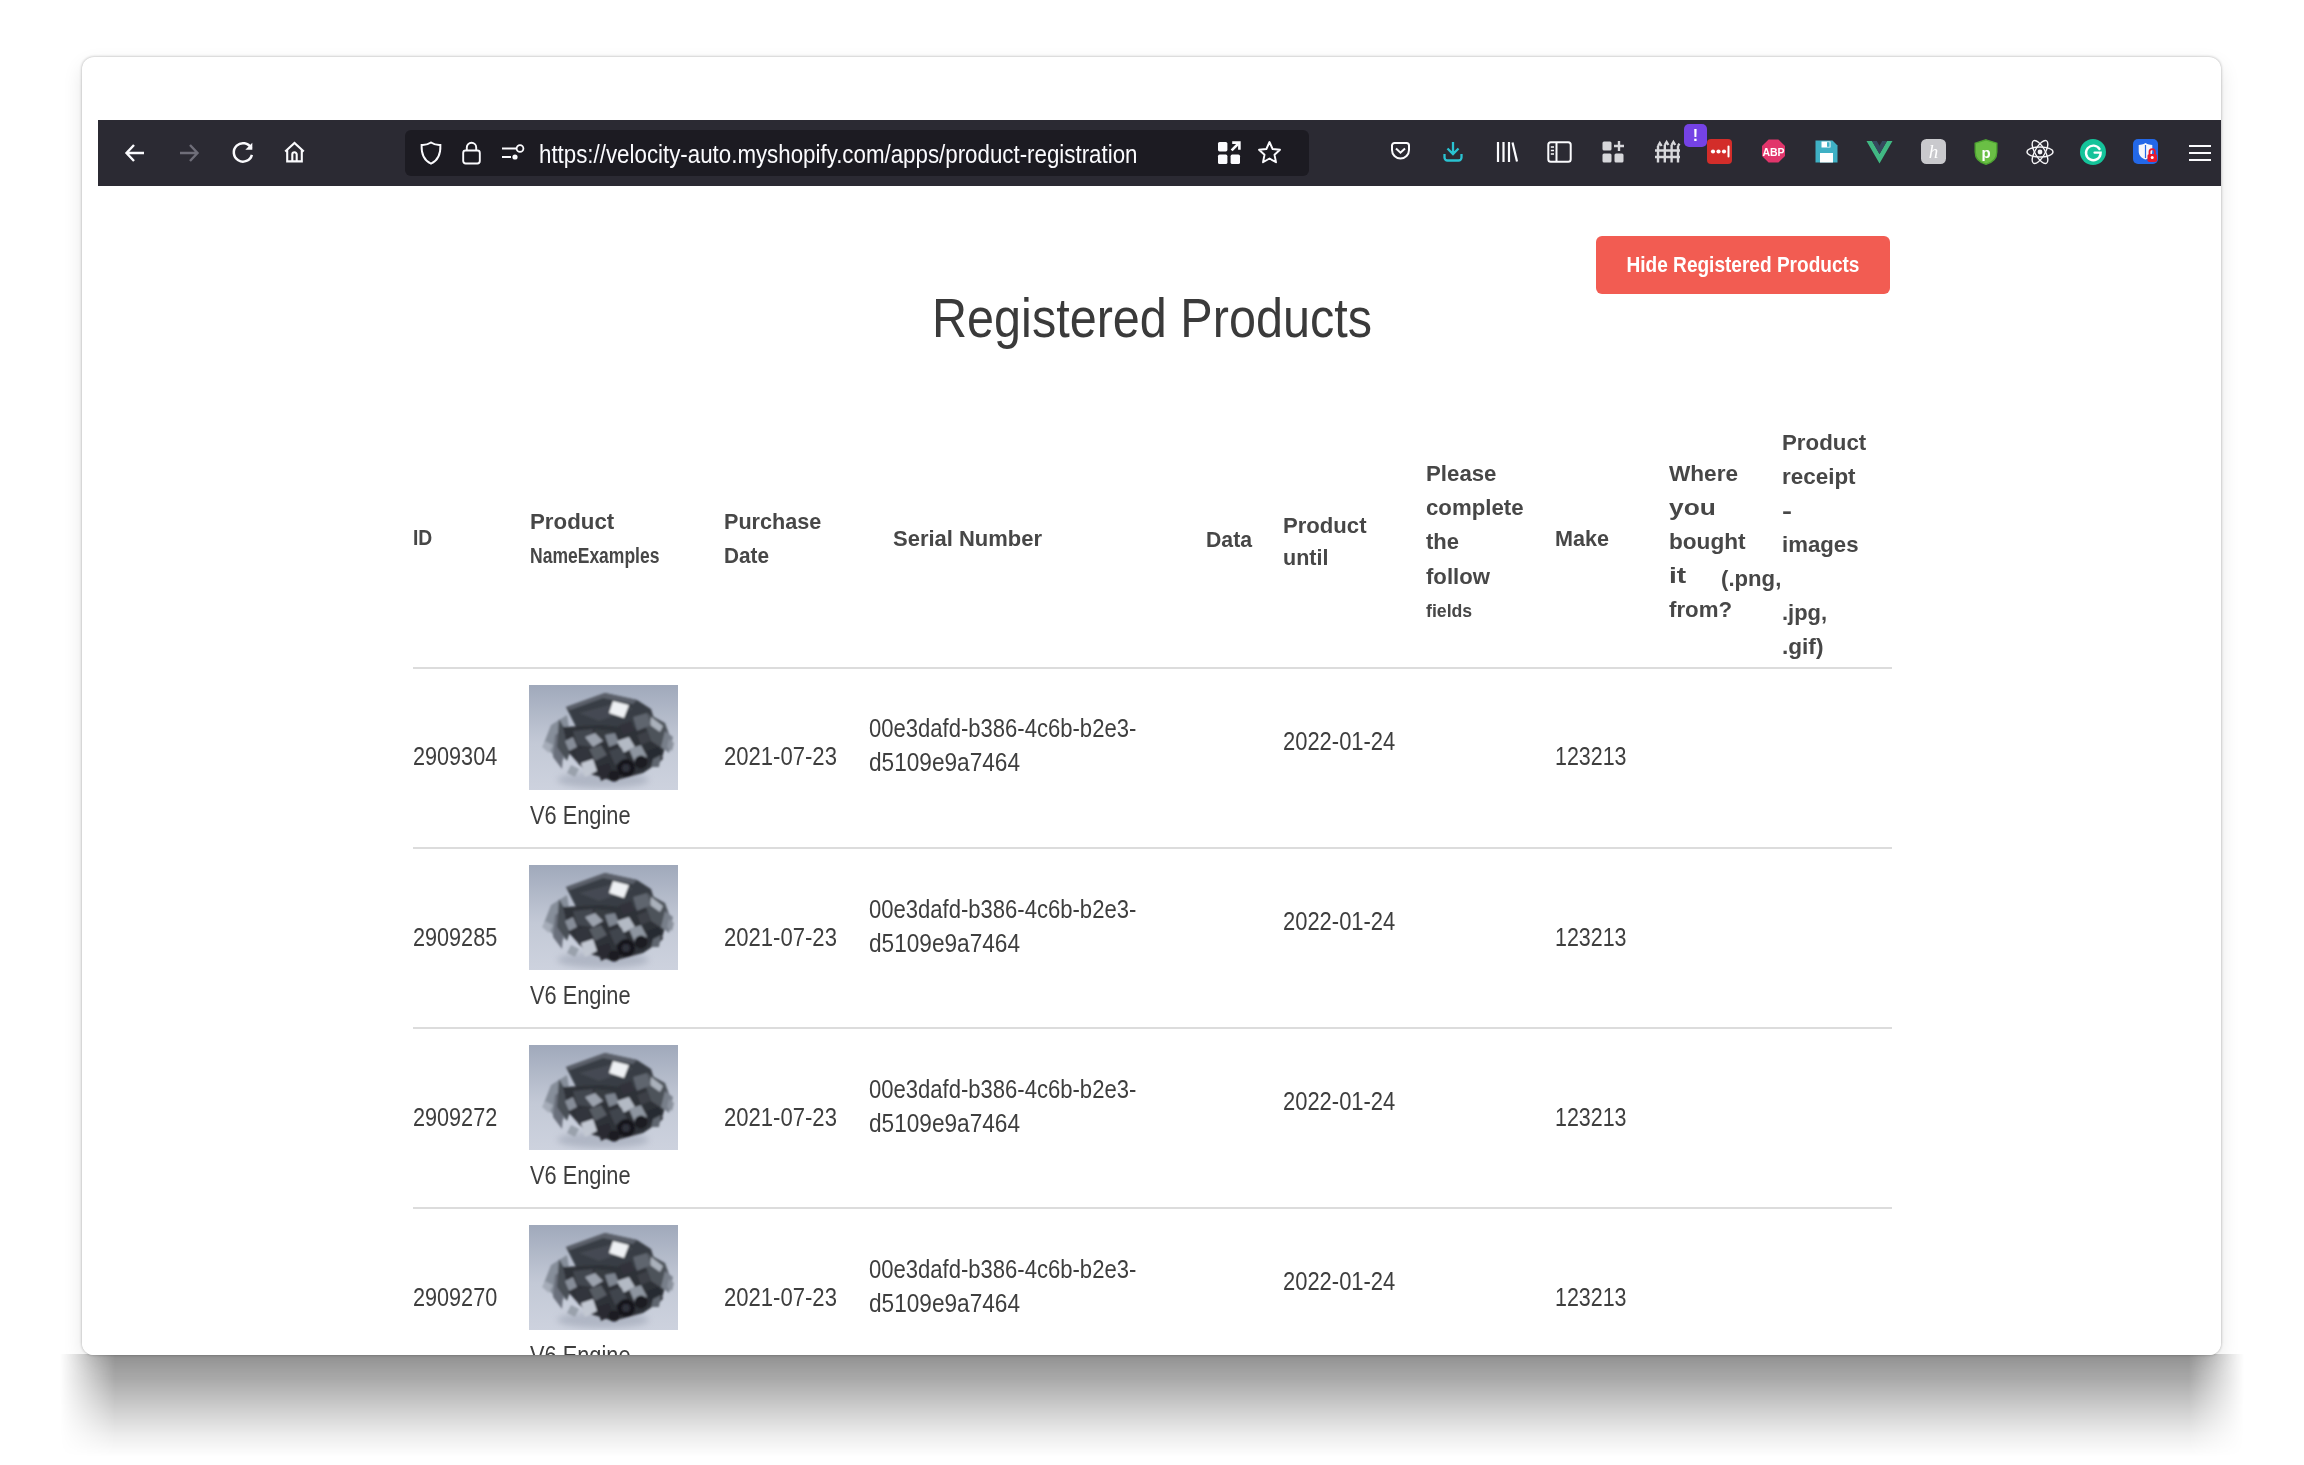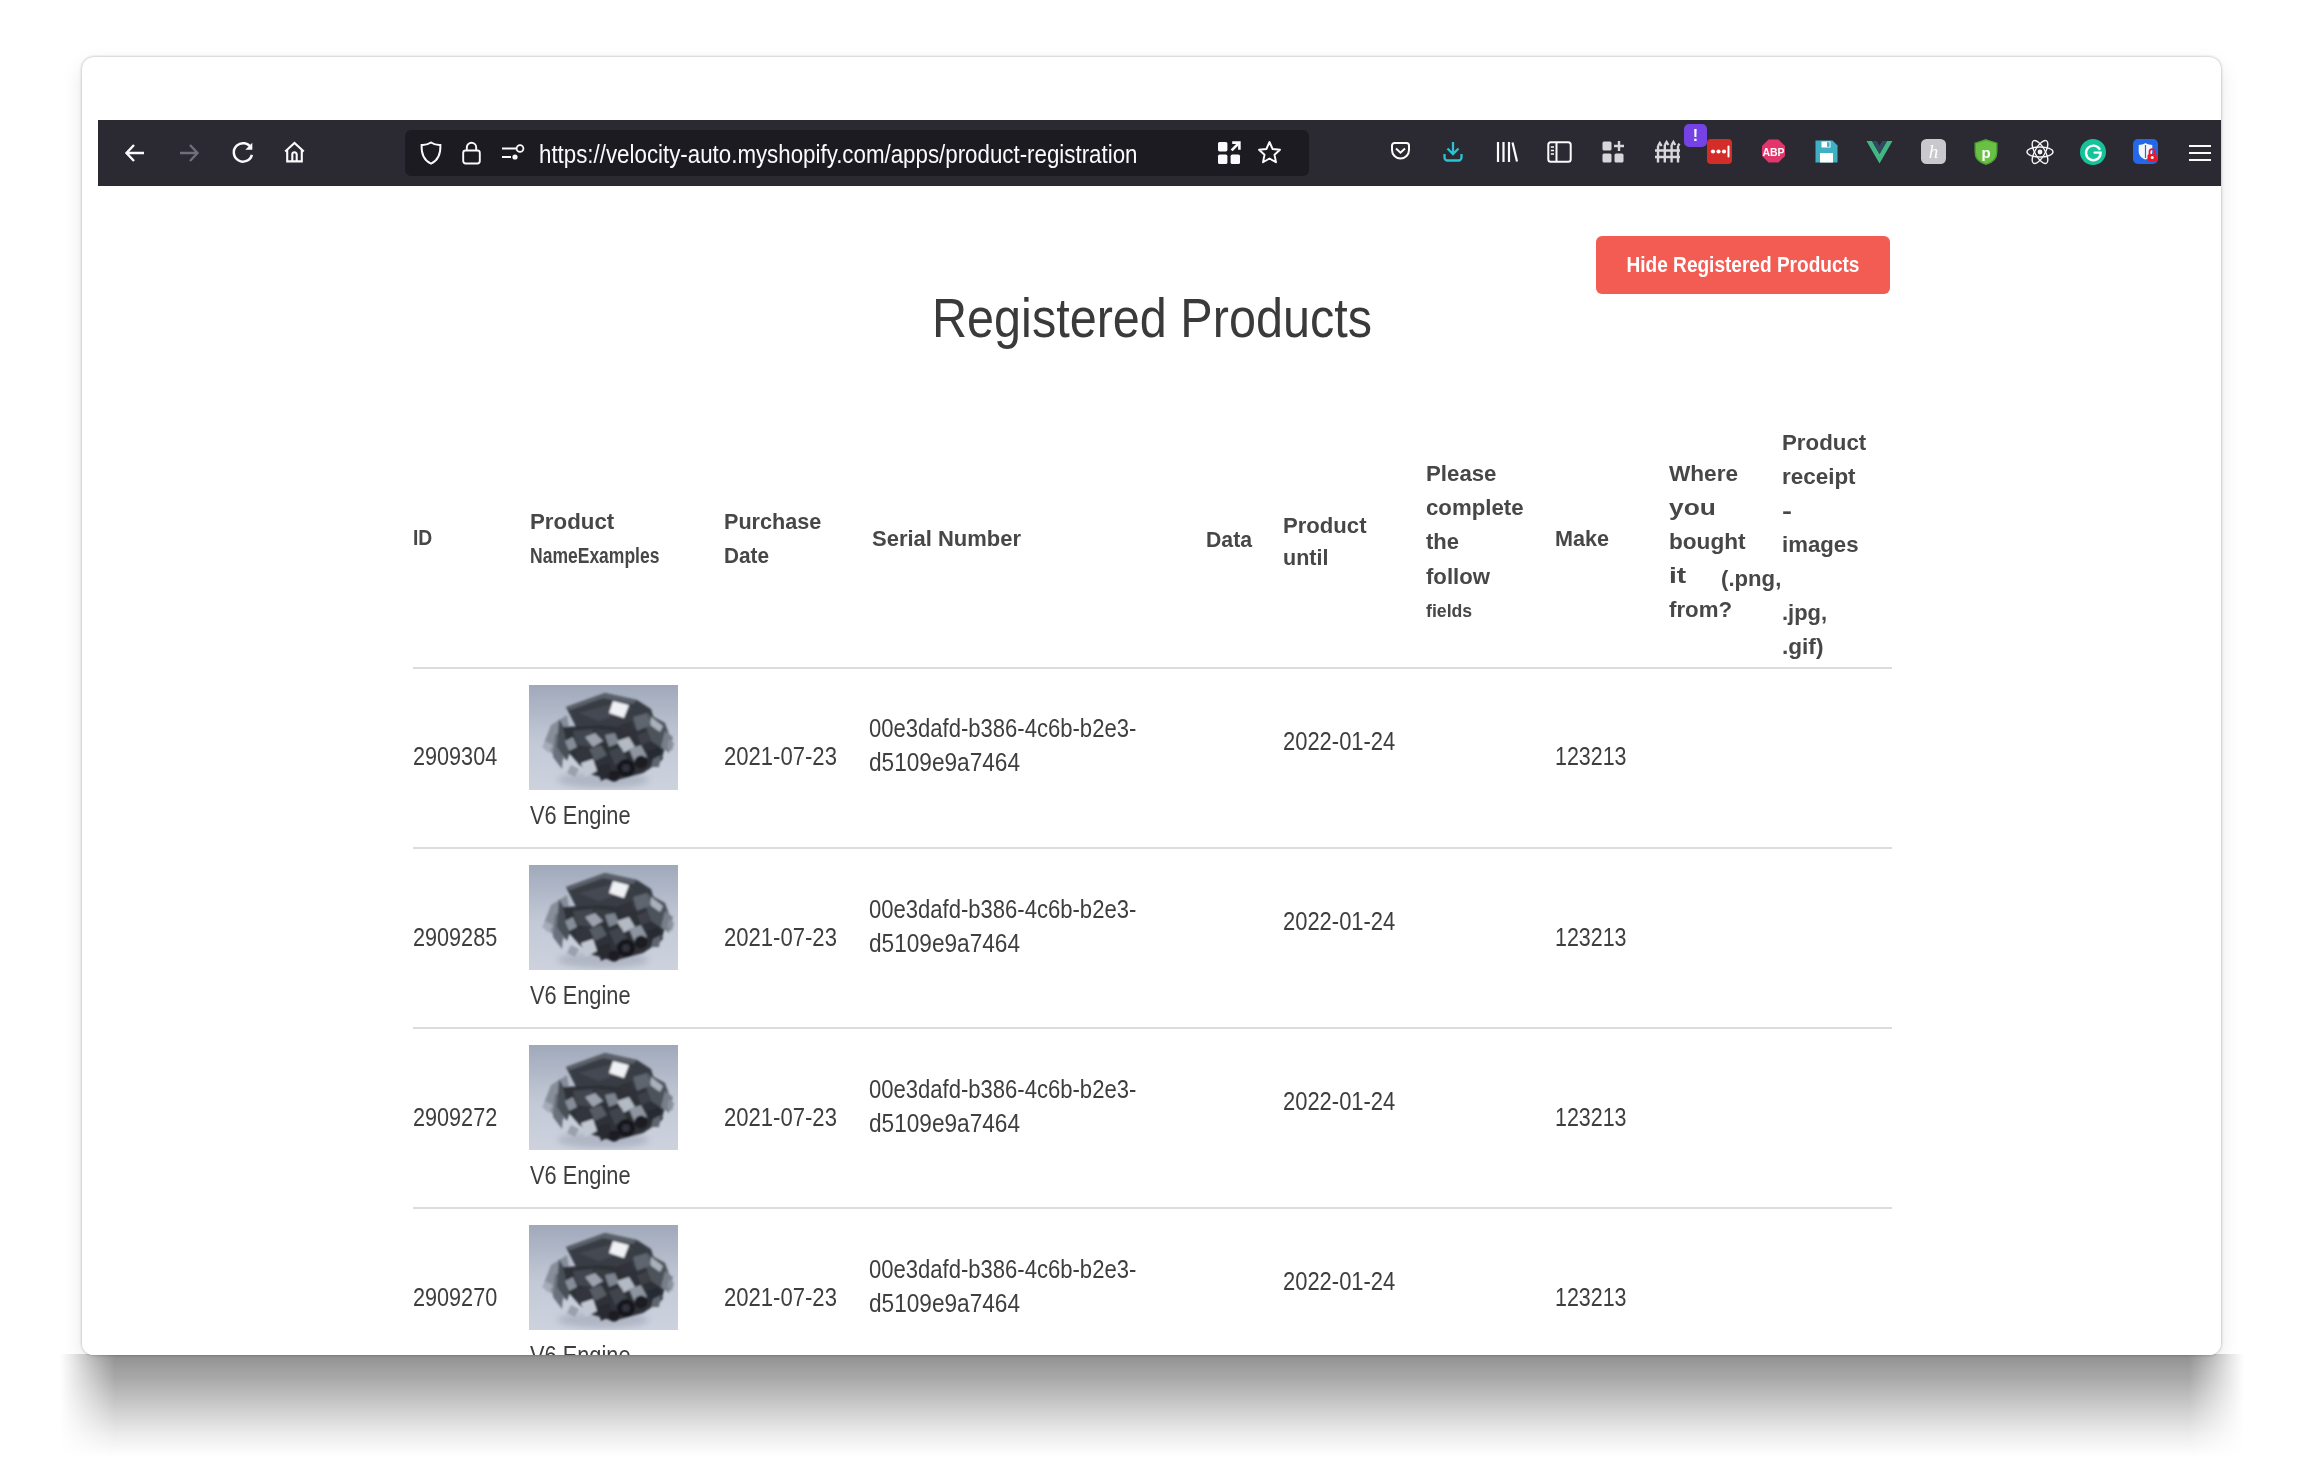--- a/index.html
+++ b/index.html
@@ -157,21 +157,21 @@
     <svg class="icon" style="left:2091px;top:24px" width="22" height="18" viewBox="0 0 22 18">
         <path d="M0 2 H22 M0 9 H22 M0 16 H22" stroke="#fbfbfe" stroke-width="2.2"></path>
       </svg>
   </div>
   <div id="content">
 <span class="t" style="left:331.0px;top:302.4px;font-size:22px;line-height:22px;color:#474747;font-weight:bold;transform:scaleX(0.877)">ID</span>
 <span class="t" style="left:447.5px;top:286.4px;font-size:22px;line-height:22px;color:#474747;font-weight:bold;transform:scaleX(1.013)">Product</span>
 <span class="t" style="left:447.5px;top:320.4px;font-size:22px;line-height:22px;color:#474747;font-weight:bold;transform:scaleX(0.796)">NameExamples</span>
 <span class="t" style="left:642.0px;top:286.4px;font-size:22px;line-height:22px;color:#474747;font-weight:bold;transform:scaleX(0.982)">Purchase</span>
 <span class="t" style="left:642.0px;top:320.4px;font-size:22px;line-height:22px;color:#474747;font-weight:bold;transform:scaleX(0.944)">Date</span>
-<span class="t" style="left:790px;top:303.4px;font-size:22px;line-height:22px;color:#474747;font-weight:bold;transform:scaleX(0.999)">Serial Number</span>
+<span class="t" style="left:811px;top:303.4px;font-size:22px;line-height:22px;color:#474747;font-weight:bold;transform:scaleX(0.999)">Serial Number</span>
 <span class="t" style="left:1124.0px;top:304.4px;font-size:22px;line-height:22px;color:#474747;font-weight:bold;transform:scaleX(0.965)">Data</span>
 <span class="t" style="left:1200.7px;top:289.9px;font-size:22px;line-height:22px;color:#474747;font-weight:bold;transform:scaleX(1.005)">Product</span>
 <span class="t" style="left:1200.7px;top:321.9px;font-size:22px;line-height:22px;color:#474747;font-weight:bold;transform:scaleX(0.978)">until</span>
 <span class="t" style="left:1344.0px;top:238.2px;font-size:22px;line-height:22px;color:#474747;font-weight:bold;transform:scaleX(1.011)">Please</span>
 <span class="t" style="left:1344.0px;top:272.3px;font-size:22px;line-height:22px;color:#474747;font-weight:bold;transform:scaleX(1.010)">complete</span>
 <span class="t" style="left:1344.0px;top:306.4px;font-size:22px;line-height:22px;color:#474747;font-weight:bold;transform:scaleX(1.000)">the</span>
 <span class="t" style="left:1344.0px;top:340.5px;font-size:22px;line-height:22px;color:#474747;font-weight:bold;transform:scaleX(1.006)">follow</span>
 <span class="t" style="left:1344.0px;top:374.6px;font-size:18px;line-height:22px;color:#474747;font-weight:bold;transform:scaleX(0.983)">fields</span>
 <span class="t" style="left:1473.0px;top:302.7px;font-size:22px;line-height:22px;color:#474747;font-weight:bold;transform:scaleX(0.981)">Make</span>
 <span class="t" style="left:1587.0px;top:238.4px;font-size:22px;line-height:22px;color:#474747;font-weight:bold;transform:scaleX(1.026)">Where</span>

